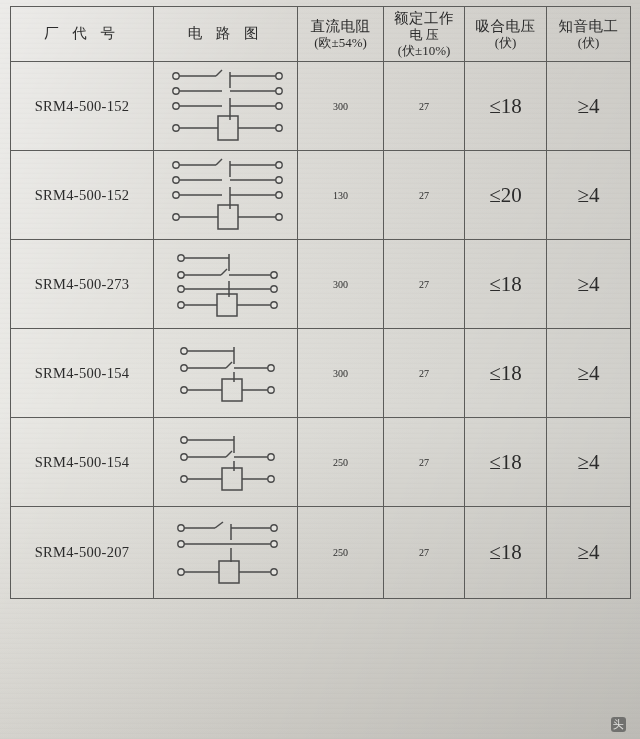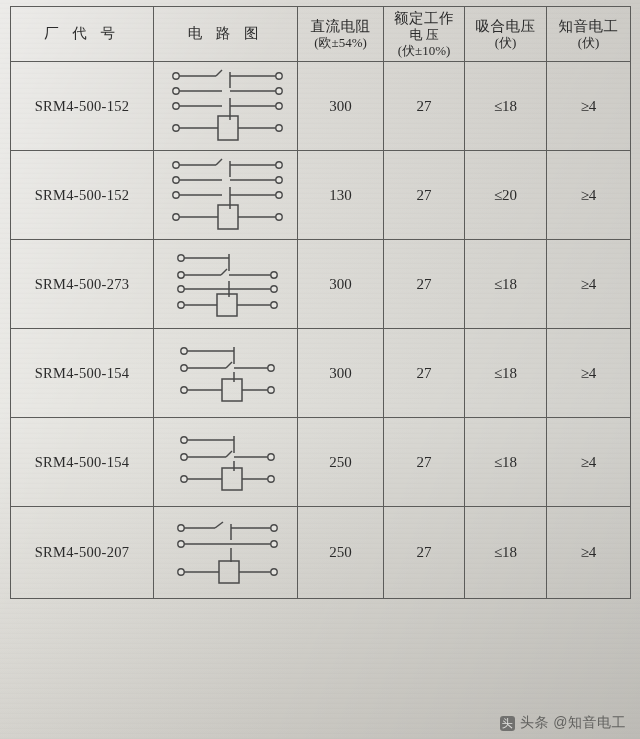--- a/index.html
+++ b/index.html
@@ -74,24 +74,24 @@
 
   tbody tr { height: 89px; }
   tbody tr:last-child { height: 92px; }
 
   td.model {
     font-size: 14.5px;
     letter-spacing: 0.3px;
     font-family: "Liberation Serif", serif;
   }
   td.num {
-    font-size: 15px;
+    font-size: 10px;
   }
   td.cmp {
-    font-size: 15px;
+    font-size: 21px;
   }
   td.diag {
     padding: 0;
   }
   .diagbox {
     width: 100%;
     height: 100%;
     display: flex;
     align-items: center;
     justify-content: center;
@@ -366,16 +366,15 @@
         <td class="num">27</td>
         <td class="cmp">≤18</td>
         <td class="cmp">≥4</td>
       </tr>
 
     </tbody>
   </table>
 
   <div class="watermark">
     <span class="wm-logo">头</span>
-    <span>头条 @知音电工</span>
   </div>
 
 </div>
 
 </body></html>

